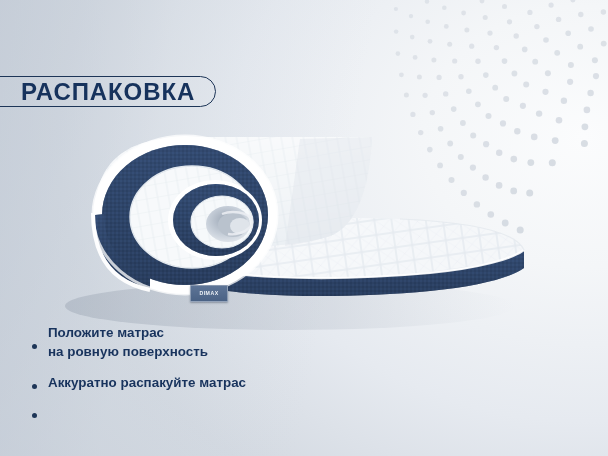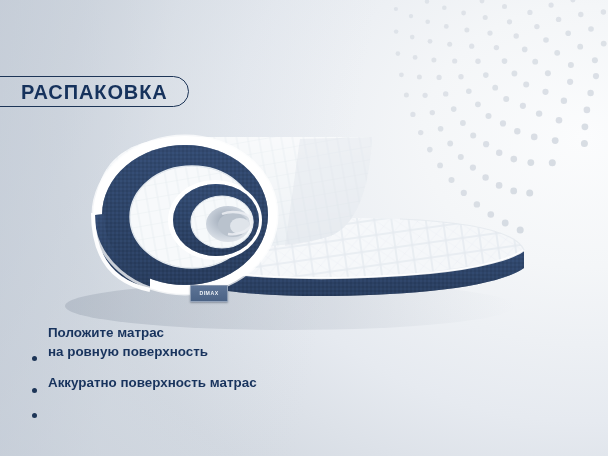--- a/index.html
+++ b/index.html
@@ -25,21 +25,21 @@
   
   .badge{
     position:absolute;left:-54px;top:76px;height:31px;
     padding:0 20px 0 74px;
     display:flex;align-items:center;
     border:1.6px solid #1d3557;
     border-radius:18px;
     box-sizing:border-box;
   }
   .badge-text{
-    font-size:20px;font-weight:700;letter-spacing:.9px;
+    font-size:24px;font-weight:700;letter-spacing:.9px;
     color:#16325c;white-space:nowrap;line-height:1;
   }
 
   
   .mattress{position:absolute;left:0;top:0;width:608px;height:456px;pointer-events:none;}
 
   
   .logo-tag{
     position:absolute;left:190px;top:285px;width:36px;height:15px;
     background:linear-gradient(180deg,#5d7496 0%,#4a6285 100%);
@@ -48,21 +48,21 @@
     display:flex;align-items:center;justify-content:center;
     box-shadow:0 1px 2px rgba(20,34,56,.35);
   }
   .logo-tag span{
     font-size:5.2px;font-weight:700;letter-spacing:.5px;color:#eef2f7;
     line-height:1;
   }
 
   
   .bullets{position:absolute;left:32px;top:324px;width:420px;}
-  .bullet-row{display:flex;align-items:flex-end;margin-bottom:13px;}
+  .bullet-row{display:flex;align-items:center;margin-bottom:13px;}
   .bullet-row:last-child{margin-bottom:0;}
   .dot{
     width:5px;height:5px;border-radius:50%;background:#1d3557;
     margin-top:7px;margin-right:11px;flex:0 0 auto;
   }
   .btext{
     font-size:13.4px;font-weight:600;color:#18335d;line-height:18.5px;
     white-space:pre-line;
   }
 </style>
@@ -322,20 +322,20 @@
   </div>
 
   <div class="bullets">
     <div class="bullet-row">
       <div class="dot"></div>
       <div class="btext">Положите матрас
 на ровную поверхность</div>
     </div>
     <div class="bullet-row">
       <div class="dot"></div>
-      <div class="btext">Аккуратно поверхность матрас</div>
+      <div class="btext">Аккуратно распакуйте матрас</div>
     </div>
     <div class="bullet-row">
       <div class="dot"></div>
     </div>
   </div>
 
 </div>
 
 </body></html>

